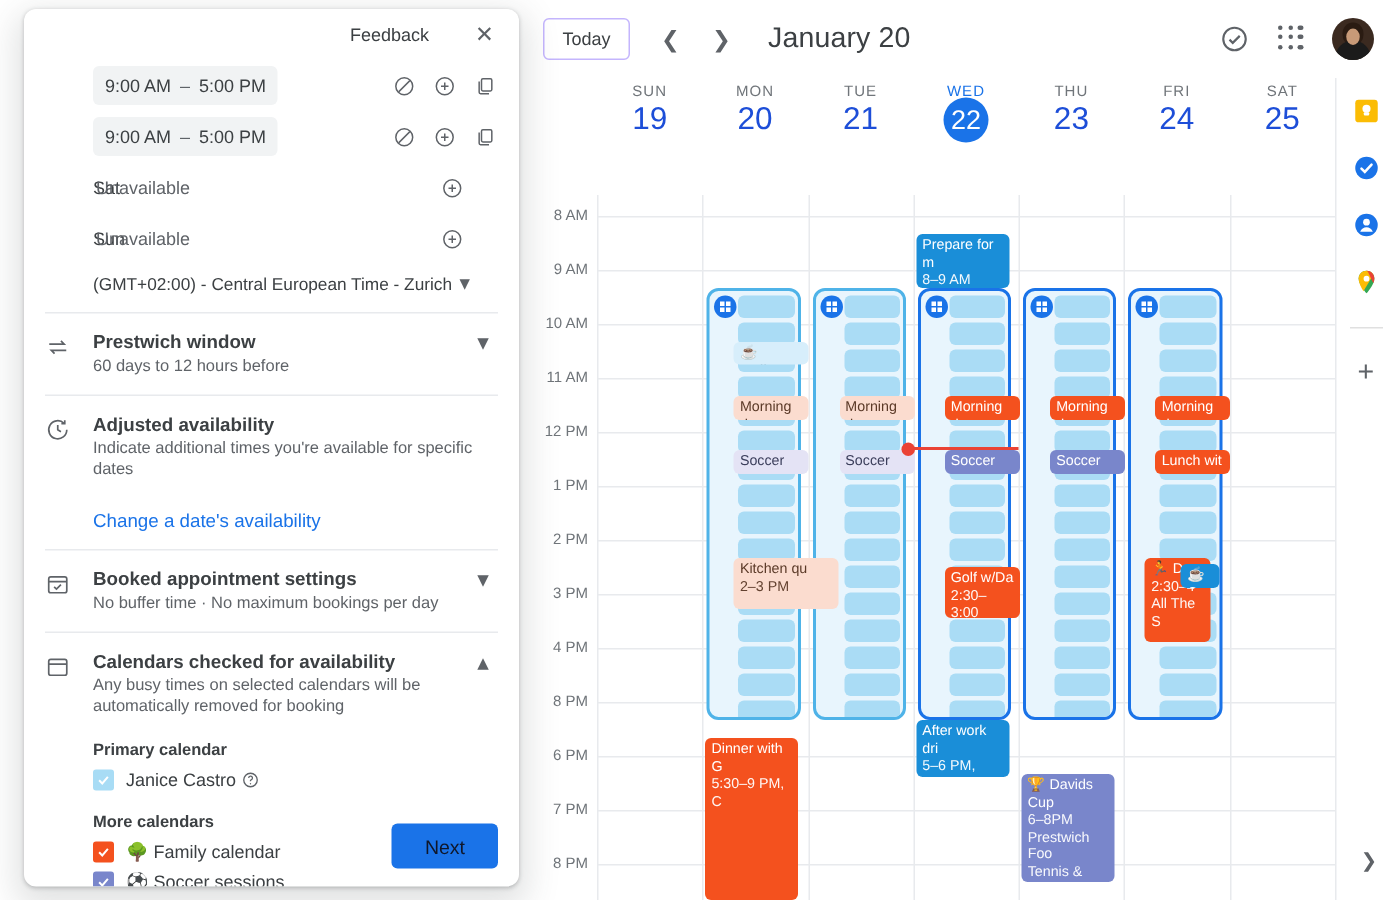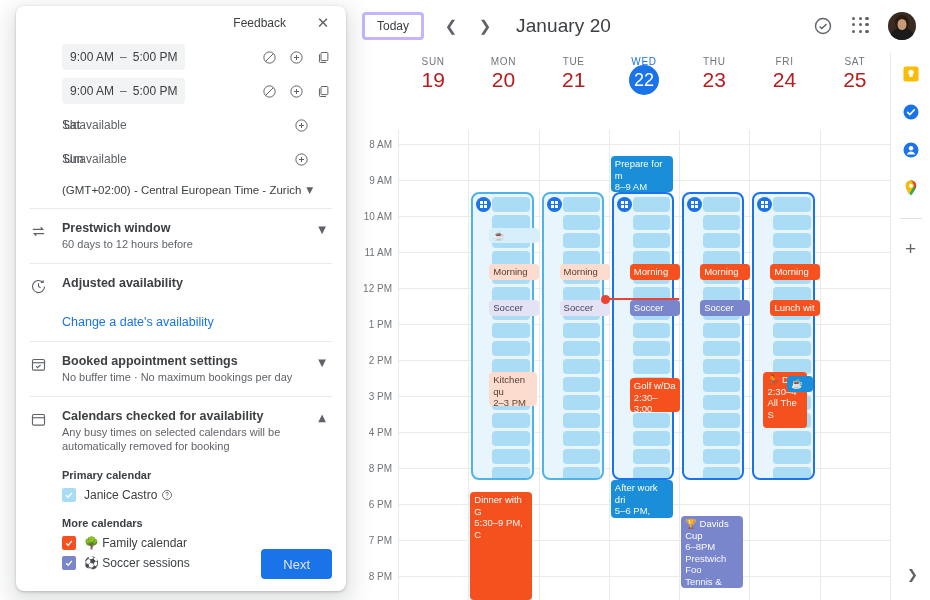--- a/index.html
+++ b/index.html
@@ -13,21 +13,21 @@
   
   .cal-root { position: absolute; inset: 0; background: #fff; }
 
   .cal-header {
     position: absolute; left: 350px; top: 0; width: 580px; height: 52px;
     display: flex; align-items: center; gap: 0px;
     border-bottom: 1px solid #fff;
   }
   .today-btn {
     margin-left: 12px; height: 28px; padding: 0 12px;
-    border: 3px solid #c4b5fd; border-radius: 4px; background: #fff;
+    border: 1px solid #c4b5fd; border-radius: 4px; background: #fff;
     font-size: 12px; color: #3c4043; display: flex; align-items: center;
     cursor: pointer;
   }
   .nav-arrow {
     width: 26px; height: 26px; margin-left: 8px;
     display: flex; align-items: center; justify-content: center;
     color: #5f6368; font-size: 15px; border-radius: 50%; cursor: pointer;
     font-family: "DejaVu Sans", sans-serif;
   }
   .nav-arrow.first { margin-left: 14px; }
@@ -57,21 +57,21 @@
   .avatar .face { position: absolute; left: 50%; top: 7px; transform: translateX(-50%);
     width: 9px; height: 11px; border-radius: 50%; background: #c79a78; z-index: 2; }
 
   
   .days-bar { position: absolute; left: 350px; top: 52px; width: 540px; height: 52px;
               display: flex; }
   .daycol-h { flex: 1; display: flex; flex-direction: column; align-items: center;
               padding-top: 4px; }
   .daycol-h .dow { font-size: 10px; color: #70757a; letter-spacing: .7px; }
   .daycol-h.today .dow { color: #1a73e8; }
-  .daycol-h .dnum { font-size: 21px; color: #b91c1c; margin-top: 2px; line-height: 1; }
+  .daycol-h .dnum { font-size: 21px; color: #1d4ed8; margin-top: 2px; line-height: 1; }
   .daycol-h.today .dnum {
     background: #1a73e8; color: #fff; border-radius: 50%;
     width: 30px; height: 30px; display: flex; align-items: center; justify-content: center;
     font-size: 18px; margin-top: -2px;
   }
 
   
   .grid-wrap { position: absolute; left: 350px; top: 130px; width: 540px; height: 470px;
                overflow: hidden; }
   .time-col { position: absolute; left: 0; top: 0; width: 48px; height: 100%; text-align: center; }
@@ -183,21 +183,21 @@
 
   .cal-group-label { font-size: 11px; color: #3c4043; font-weight: bold;
                      padding: 4px 0 4px 46px; }
   .cal-item { display: flex; align-items: center; gap: 8px; padding: 3px 0 3px 46px; }
   .cb { width: 14px; height: 14px; border-radius: 2px; flex: 0 0 14px;
         display: flex; align-items: center; justify-content: center; cursor: pointer; }
   .cb svg { display: block; }
   .cal-name { font-size: 12px; color: #3c4043; display: flex; align-items: center; gap: 4px; }
   .help-q { width: 12px; height: 12px; color: #5f6368; }
   .next-wrap { position: absolute; right: 14px; bottom: 12px; }
-  .next-btn { background: #1a73e8; color: #e5e5e5; border: none; border-radius: 4px;
+  .next-btn { background: #1a73e8; color: #0f172a; border: none; border-radius: 4px;
               height: 30px; padding: 0 22px; font-size: 13px; cursor: pointer;
               font-family: "Liberation Sans", sans-serif; }
 </style>
 </head>
 <body>
 
 <div id="app">
 
   <div class="cal-root">
 
@@ -434,21 +434,21 @@
           </div>
           <div class="ev slotlike" style="left: 91.2857px; width: 50px; top: 98px; height: 15px;">
             <div>☕ Coffee</div>
           </div>
           <div class="ev orange-l" style="left: 91.2857px; width: 50px; top: 134px; height: 16px;">
             <div>Morning d</div>
           </div>
           <div class="ev purple-l" style="left: 91.2857px; width: 50px; top: 170px; height: 16px;">
             <div>Soccer pra</div>
           </div>
-          <div class="ev orange-l" style="left: 91.2857px; width: 48px; top: 242px; height: 34px;">
+          <div class="ev orange-l" style="left: 91.2857px; width: 70px; top: 242px; height: 34px;">
             <div>Kitchen qu</div>
             <div class="t2">2–3 PM</div>
           </div>
           <div class="ev orange" style="left: 72.2857px; width: 62px; top: 362px; height: 108px;">
             <div>Dinner with G</div>
             <div class="t2">5:30–9 PM, C</div>
           </div>
           <div class="ev orange-l" style="left: 161.571px; width: 50px; top: 134px; height: 16px;">
             <div>Morning d</div>
           </div>
@@ -657,20 +657,21 @@
       <div class="sec">
         <div class="sec-ico">
           <svg width="17" height="17" viewBox="0 0 24 24" fill="none" stroke="#5f6368" stroke-width="1.6">
               <path d="M20.5 12a8.5 8.5 0 1 1-2.6-6.1"></path>
               <path d="M18.6 3v3.2h-3.2"></path>
               <path d="M12 7.5V12l3 1.8"></path>
             </svg>
         </div>
         <div class="sec-main">
           <div class="sec-title">Adjusted availability</div>
+          <div class="sec-sub">Indicate additional times you're available for specific dates</div>
         </div>
       </div>
       <div class="link">Change a date's availability</div>
 
       <div class="divider"></div>
 
       <div class="sec">
         <div class="sec-ico">
           <svg width="17" height="17" viewBox="0 0 24 24" fill="none" stroke="#5f6368" stroke-width="1.6">
               <rect x="3.5" y="5" width="17" height="15" rx="2"></rect>

